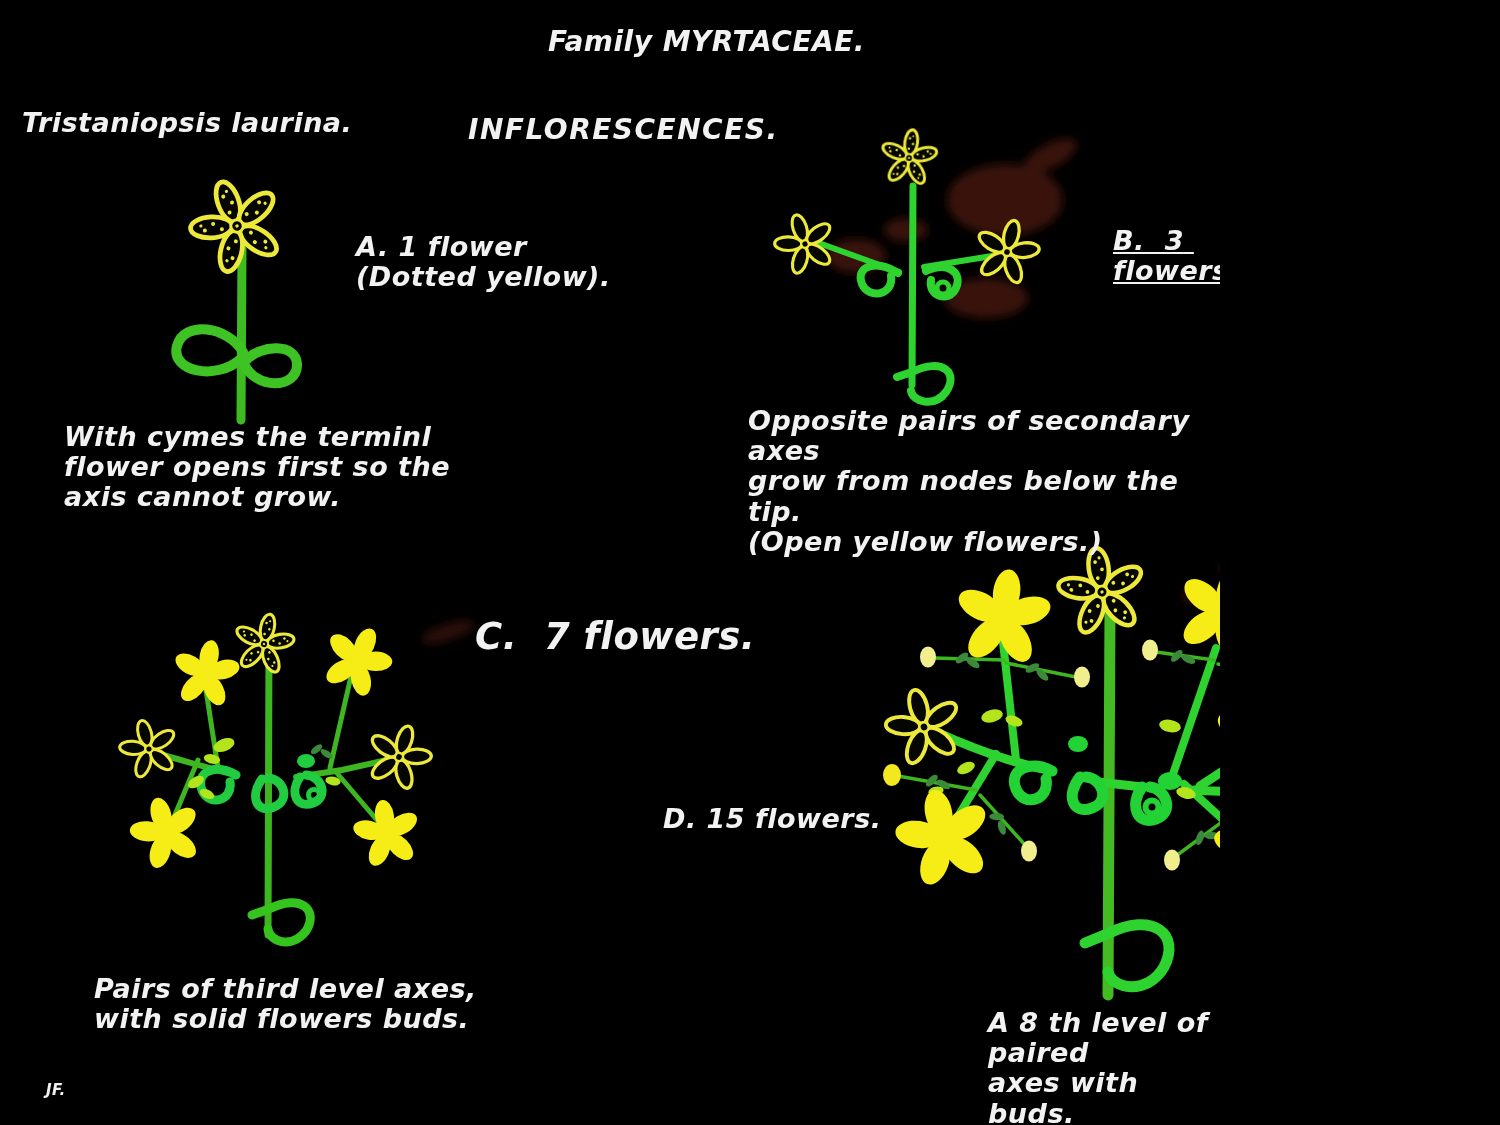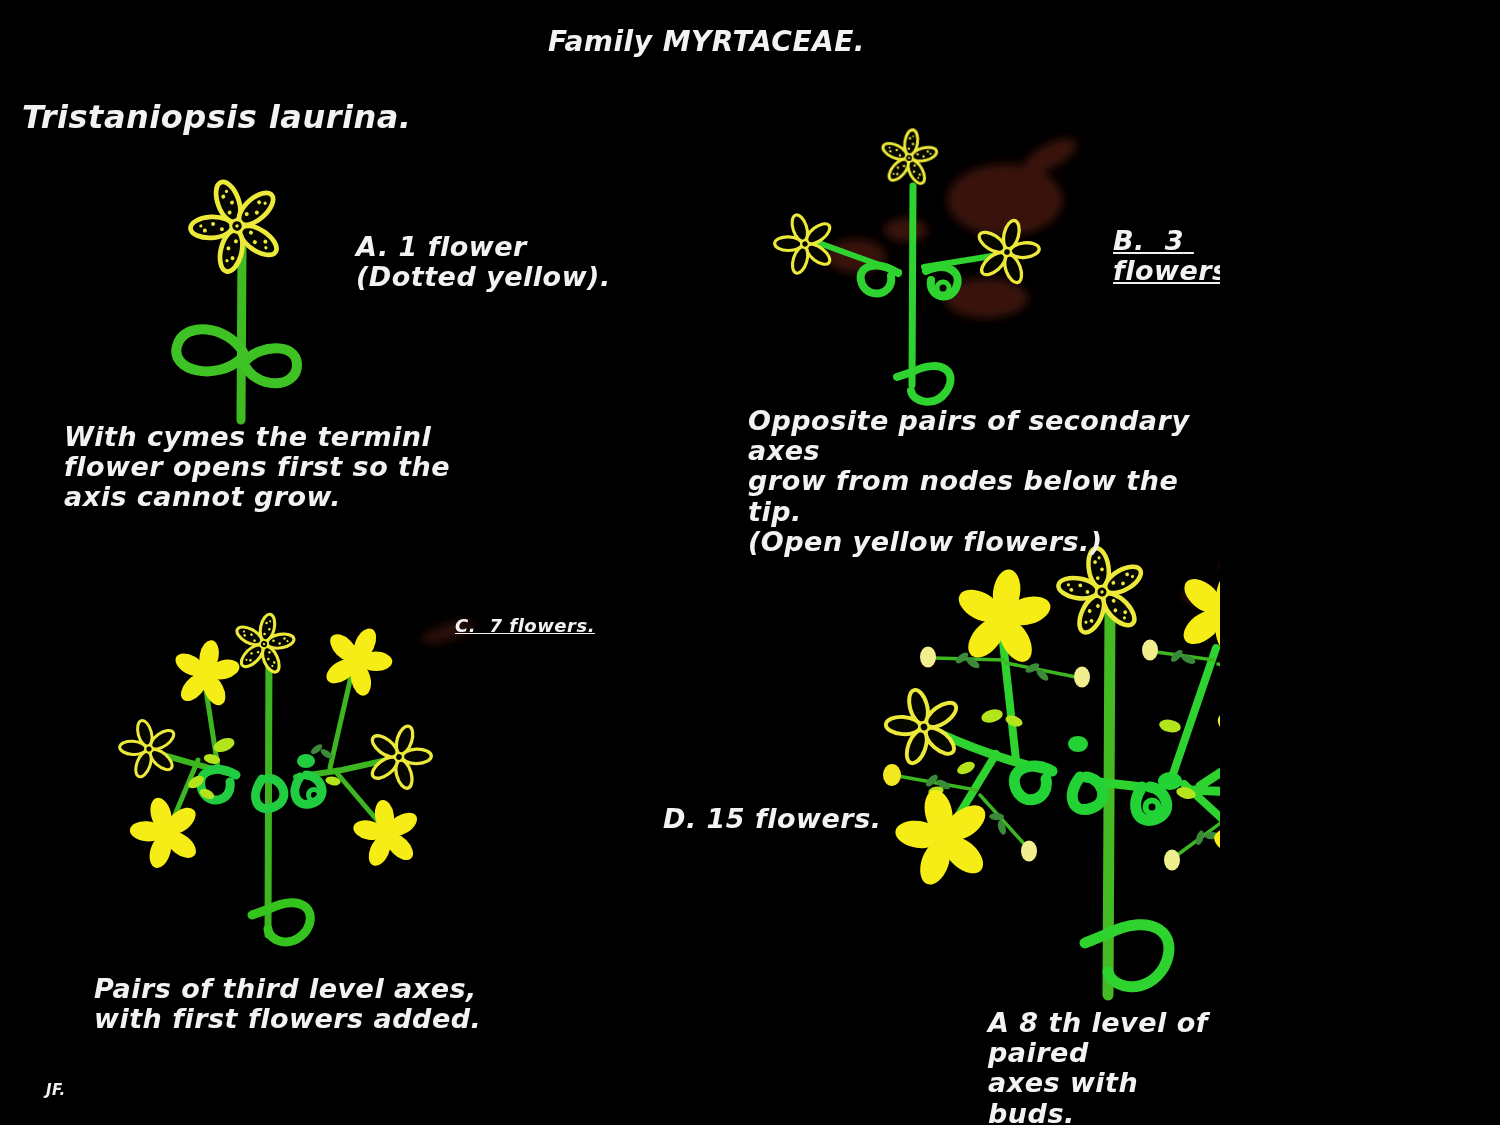--- a/index.html
+++ b/index.html
@@ -165,32 +165,33 @@
       <use href="#f-open" transform="translate(1254,740) scale(0.82) rotate(15)"></use>
       <use href="#f-solid" transform="translate(1003,618) scale(1.00) rotate(8)"></use>
       <use href="#f-solid" transform="translate(944,838)  scale(1.00) rotate(-12)"></use>
       <use href="#f-solid" transform="translate(1222,612) scale(0.95) rotate(20)"></use>
       <use href="#f-solid" transform="translate(1258,848) scale(0.92) rotate(-5)"></use>
     </g>
   </svg>
 
   <div class="txt" style="left:548px;top:26px;font-size:28px;">Family MYRTACEAE.</div>
   <div class="txt" style="left:1394px;top:30px;font-size:21px;">5.</div>
-  <div class="txt" style="left:22px;top:100px;font-size:32px;">Tristaniopsis laurina.</div>
+  <div class="txt" style="left:22px;top:108px;font-size:27px;">Tristaniopsis laurina.</div>
+  <div class="txt" style="left:468px;top:114px;font-size:28px;letter-spacing:1.5px;">INFLORESCENCES.</div>
 
   <div class="txt" style="left:356px;top:232px;font-size:27px;">A. 1 flower
 (Dotted yellow).</div>
   <div class="txt" style="left:1113px;top:226px;font-size:27px;text-decoration:underline;">B.  3 flowers.</div>
   <div class="txt" style="left:64px;top:422px;font-size:27px;">With cymes the terminl
 flower opens first so the
 axis cannot grow.</div>
   <div class="txt" style="left:748px;top:406px;font-size:27px;">Opposite pairs of secondary axes
 grow from nodes below the tip.
 (Open yellow flowers.)</div>
-  <div class="txt" style="left:455px;top:616px;font-size:18px;text-decoration:underline;">C.  7 flowers.</div>
+  <div class="txt" style="left:475px;top:616px;font-size:37px;">C.  7 flowers.</div>
   <div class="txt" style="left:663px;top:804px;font-size:27px;">D. 15 flowers.</div>
   <div class="txt" style="left:94px;top:974px;font-size:27px;">Pairs of third level axes,
-with first flowers added.</div>
+with solid flowers buds.</div>
   <div class="txt" style="left:988px;top:1008px;font-size:27px;">A 8 th level of paired
 axes with buds.</div>
   <div class="txt" style="left:46px;top:1082px;font-size:15px;">JF.</div>
 
 </div>
 
 </body></html>

